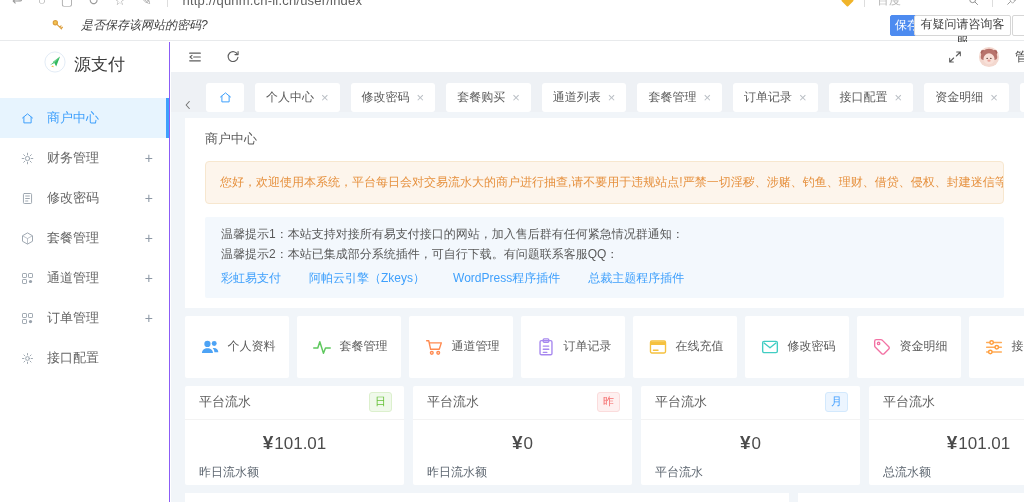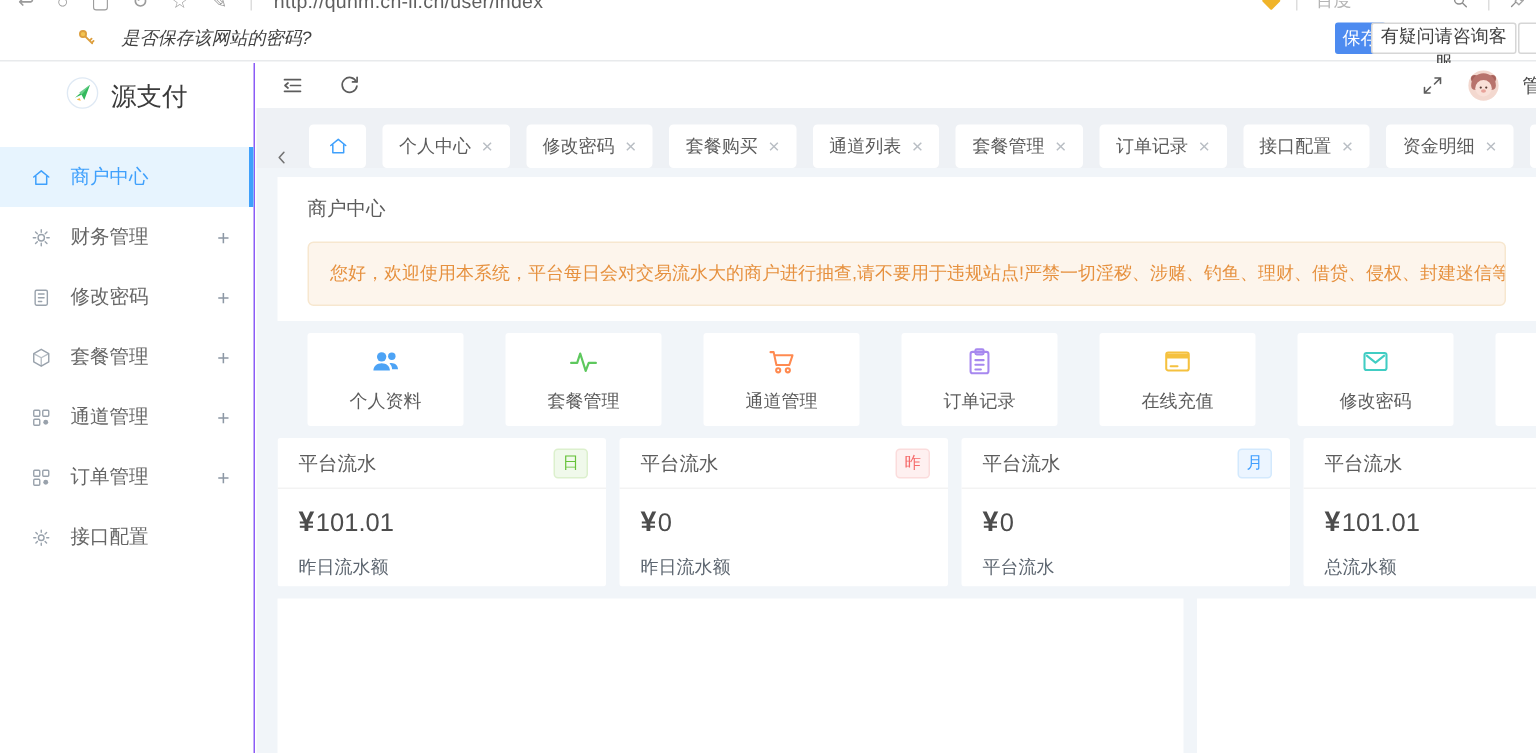--- a/index.html
+++ b/index.html
@@ -67,33 +67,33 @@
   .content { position:absolute; left:171px; right:0; top:70px; bottom:0; background:#f1f5f9; padding:6px 0 0 14px; overflow:hidden; }
   .panel { background:#fff; padding-bottom:10px; }
   .panel-title { padding:12px 20px 11px; font-size:13px; color:#5c5c5c; }
   .alert { margin:2px 20px 0; background:#fdf5ec; border:1px solid #f7e7cf; border-radius:4px; padding:12px 14px; font-size:12px; color:#e6913f; white-space:nowrap; overflow:hidden; }
   .tips { margin:13px 20px 0; background:#f3f8fd; border-radius:2px; padding:8px 16px 10px; font-size:12px; color:#595959; }
   .tip-line { line-height:1.65; }
   .tip-links { display:flex; gap:28px; margin-top:4px; line-height:1.6; }
   .tip-link { color:#3fa0fc; text-decoration:none; cursor:pointer; }
 
   .shortcuts { display:flex; gap:8px; margin-top:8px; height:62px; overflow:hidden; }
-  .scard { flex:0 0 104px; background:#fff; border-radius:2px; display:flex; flex-direction:column; align-items:center; justify-content:center; gap:7px; cursor:pointer;margin-left:20px; }
+  .scard { flex:0 0 104px; background:#fff; border-radius:2px; display:flex; flex-direction:row; align-items:center; justify-content:center; gap:7px; cursor:pointer; }
   .scard-icon { display:inline-flex; height:22px; }
   .scard-icon svg { width:22px; height:22px; }
   .scard-label { font-size:12px; color:#5c5c5c; }
 
   .stats { display:flex; gap:9px; margin-top:8px; height:99px; overflow:hidden; }
   .stat { flex:0 0 219px; background:#fff; border-radius:2px; }
   .stat-head { display:flex; justify-content:space-between; align-items:center; height:34px; padding:0 12px 0 14px; border-bottom:1px solid #f3f3f3; font-size:13px; color:#5c5c5c; }
   .badge { font-size:11px; padding:1px 5px 2px; border-radius:3px; border:1px solid transparent; }
   .badge.green { color:#67c23a; background:#f0f9eb; border-color:#dcf0cd; }
   .badge.red   { color:#f56c6c; background:#fef0f0; border-color:#fbdcdc; }
   .badge.blue  { color:#409eff; background:#ecf5ff; border-color:#d3e9fd; }
-  .stat-value { padding:12px 14px 0; color:#4c4c4c; }
+  .stat-value { padding:12px 14px 0; color:#4c4c4c;text-align:center; }
   .cur { font-size:19px; font-weight:700; }
   .amt { font-size:17px; margin-left:1px; }
   .stat-caption { padding:10px 14px 0; font-size:12px; color:#5d6670; }
 
   .bottomrow { display:flex; gap:9px; margin-top:8px; height:220px; }
   .bcard-left { flex:0 0 604px; background:#fff; padding:14px 20px 0; }
   .bcard-right { flex:1; background:#fff; }
 </style>
 </head>
 <body>
@@ -336,20 +336,34 @@
           
         </span>
       </div>
   </div>
 
   <main class="content">
 
     <section class="panel">
       <div class="panel-title">商户中心</div>
       <div class="alert">您好，欢迎使用本系统，平台每日会对交易流水大的商户进行抽查,请不要用于违规站点!严禁一切淫秽、涉赌、钓鱼、理财、借贷、侵权、封建迷信等非法网站的接入！私自接入将冻结账户，有疑问请咨询客服</div>
+      <div class="tips">
+        <div class="tip-line">温馨提示1：本站支持对接所有易支付接口的网站，加入售后群有任何紧急情况群通知：</div>
+        <div class="tip-line">温馨提示2：本站已集成部分系统插件，可自行下载。有问题联系客服QQ：</div>
+        <div class="tip-links">
+
+            <a class="tip-link">彩虹易支付</a>
+
+            <a class="tip-link">阿帕云引擎（Zkeys）</a>
+
+            <a class="tip-link">WordPress程序插件</a>
+
+            <a class="tip-link">总裁主题程序插件</a>
+          </div>
+      </div>
     </section>
 
     <section class="shortcuts">
 
         <div class="scard">
           <span class="scard-icon" style="color: rgb(77, 163, 245);">
             <svg viewBox="0 0 24 24" fill="currentColor">
               <circle cx="9.2" cy="8.6" r="3.4"></circle>
               <path d="M3.2 18.6c0-3.3 2.7-5.3 6-5.3s6 2 6 5.3z"></path>
               <circle cx="16.6" cy="8.2" r="2.7"></circle>

